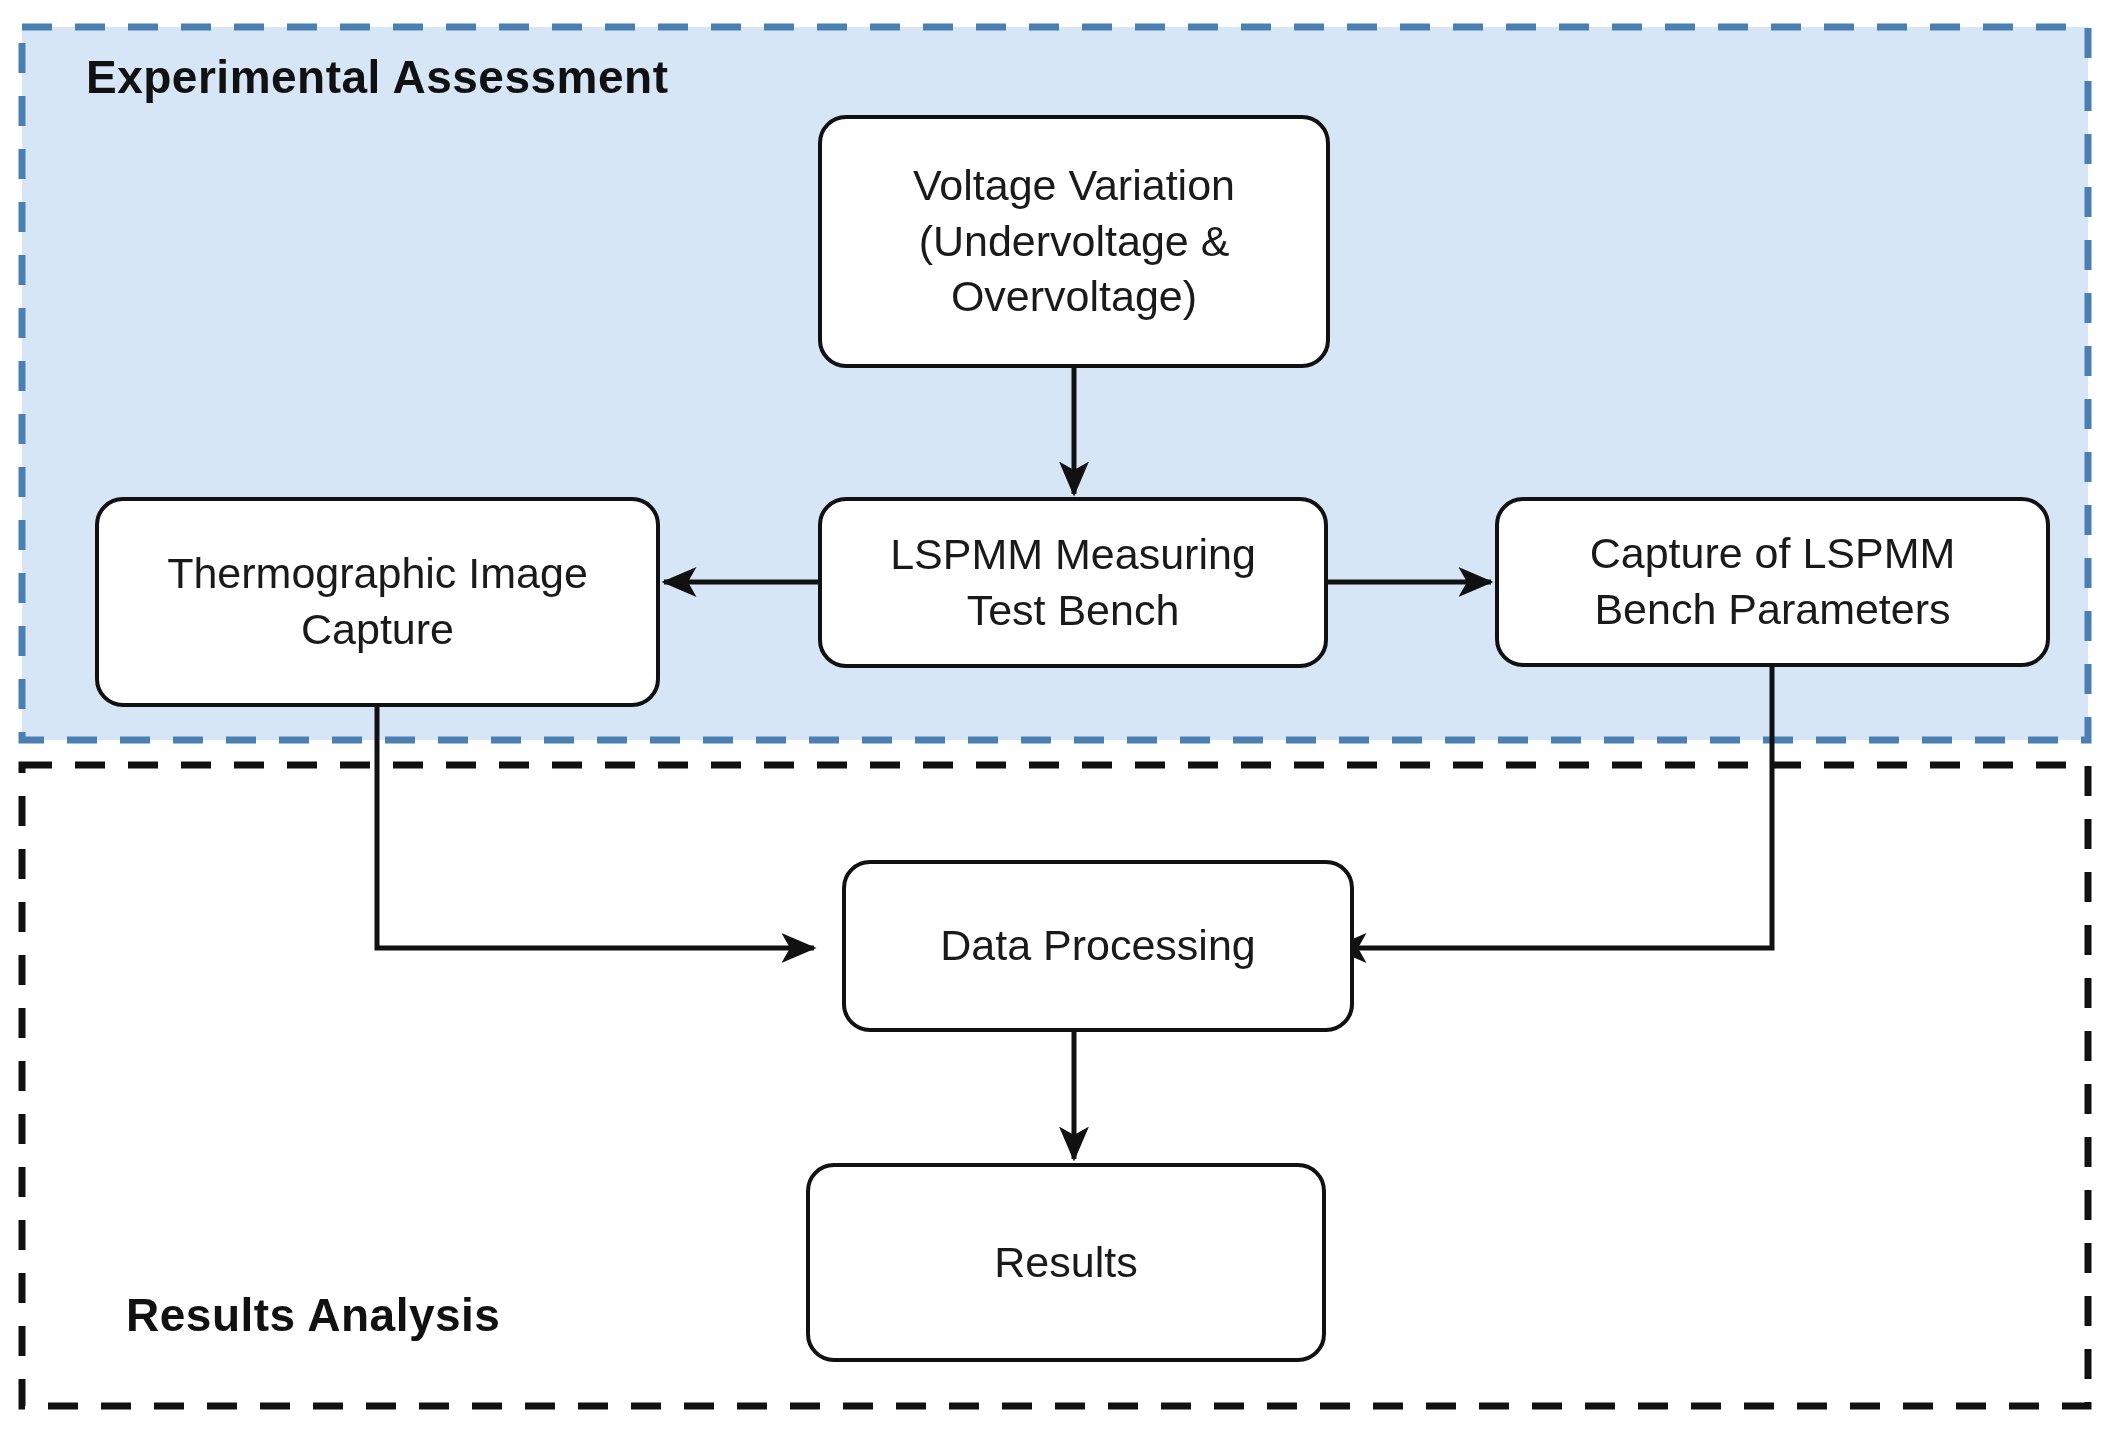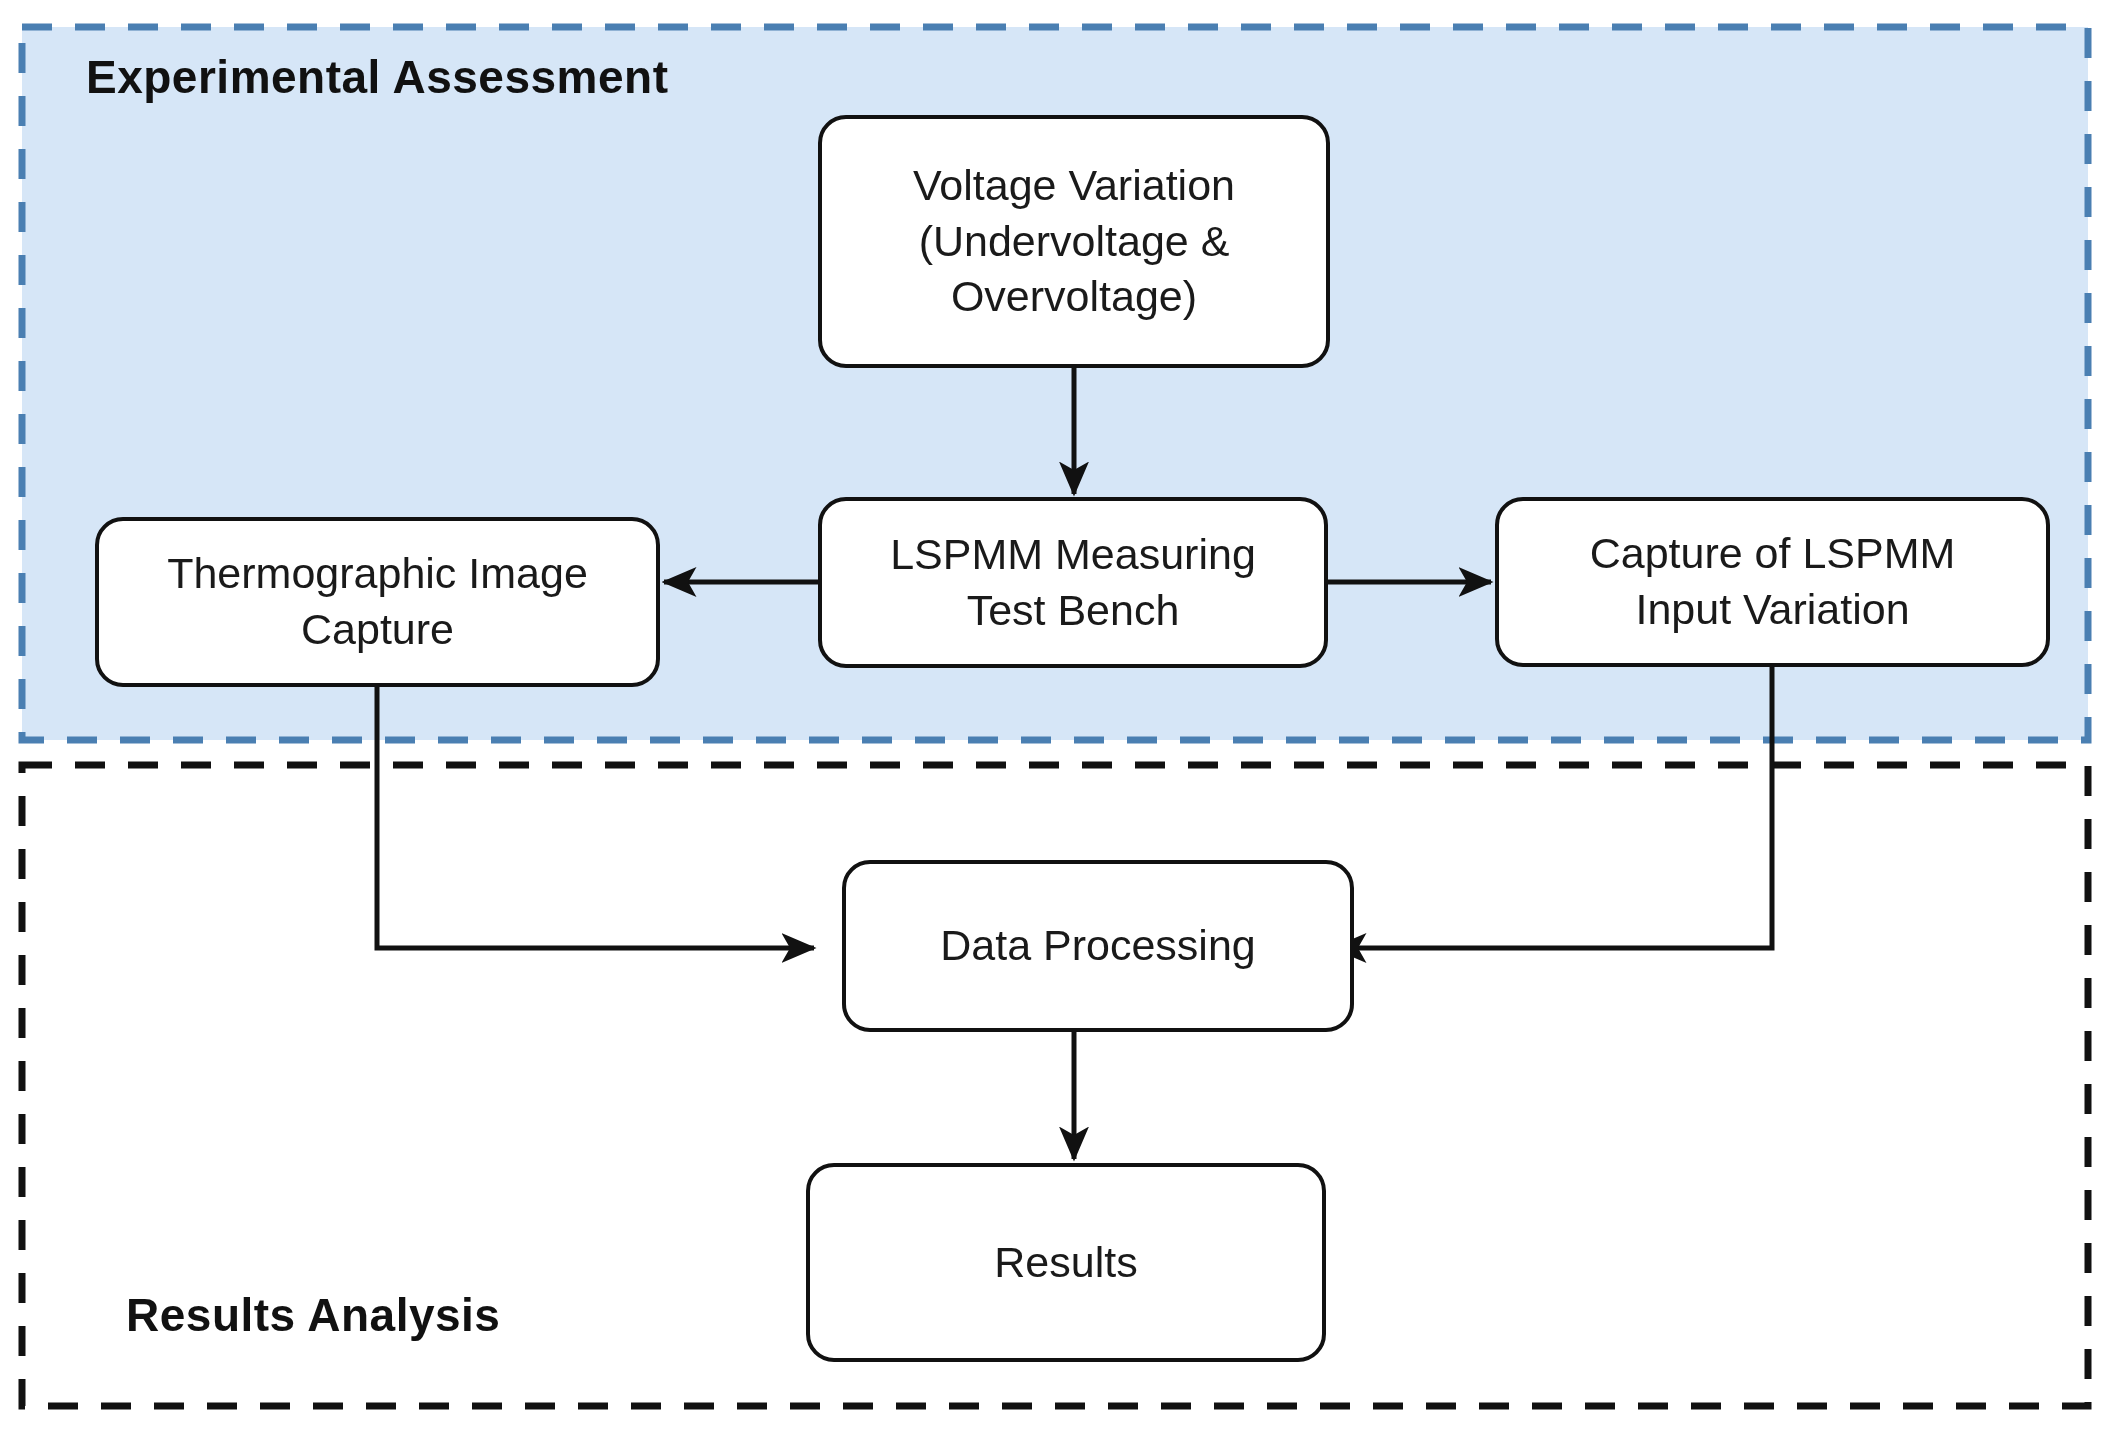--- a/index.html
+++ b/index.html
@@ -39,21 +39,21 @@
     justify-content: center;
     text-align: center;
     font-size: 43px;
     line-height: 1.3;
     color: #1a1a1a;
     white-space: pre-line;
     padding: 4px 14px;
   }
   .node-voltage   { left: 818px;  top: 115px;  width: 512px; height: 253px; }
   .node-lspmm     { left: 818px;  top: 497px;  width: 510px; height: 171px; }
-  .node-thermo    { left: 95px;   top: 497px;  width: 565px; height: 170px; margin-top: 20px; }
+  .node-thermo    { left: 95px;   top: 497px;  width: 565px; height: 210px; }
   .node-capture   { left: 1495px; top: 497px;  width: 555px; height: 170px; }
   .node-data      { left: 818px;  top: 860px;  width: 512px; height: 172px; margin-left: 24px; }
   .node-results   { left: 806px;  top: 1163px; width: 520px; height: 199px; }
   .label-experimental { left: 86px; top: 50px; }
   .label-results      { left: 86px; top: 1288px; margin-left: 40px; }
 </style>
 </head>
 <body>
 
 <div class="canvas">
@@ -80,17 +80,17 @@
   <div class="region-label label-results">Results Analysis</div>
 
   <div class="node node-voltage">Voltage Variation
 (Undervoltage &amp;
 Overvoltage)</div>
   <div class="node node-lspmm">LSPMM Measuring
 Test Bench</div>
   <div class="node node-thermo">Thermographic Image
 Capture</div>
   <div class="node node-capture">Capture of LSPMM
-Input Variation</div>
+Bench Parameters</div>
   <div class="node node-data">Data Processing</div>
   <div class="node node-results">Results</div>
 
 </div>
 
 </body></html>

